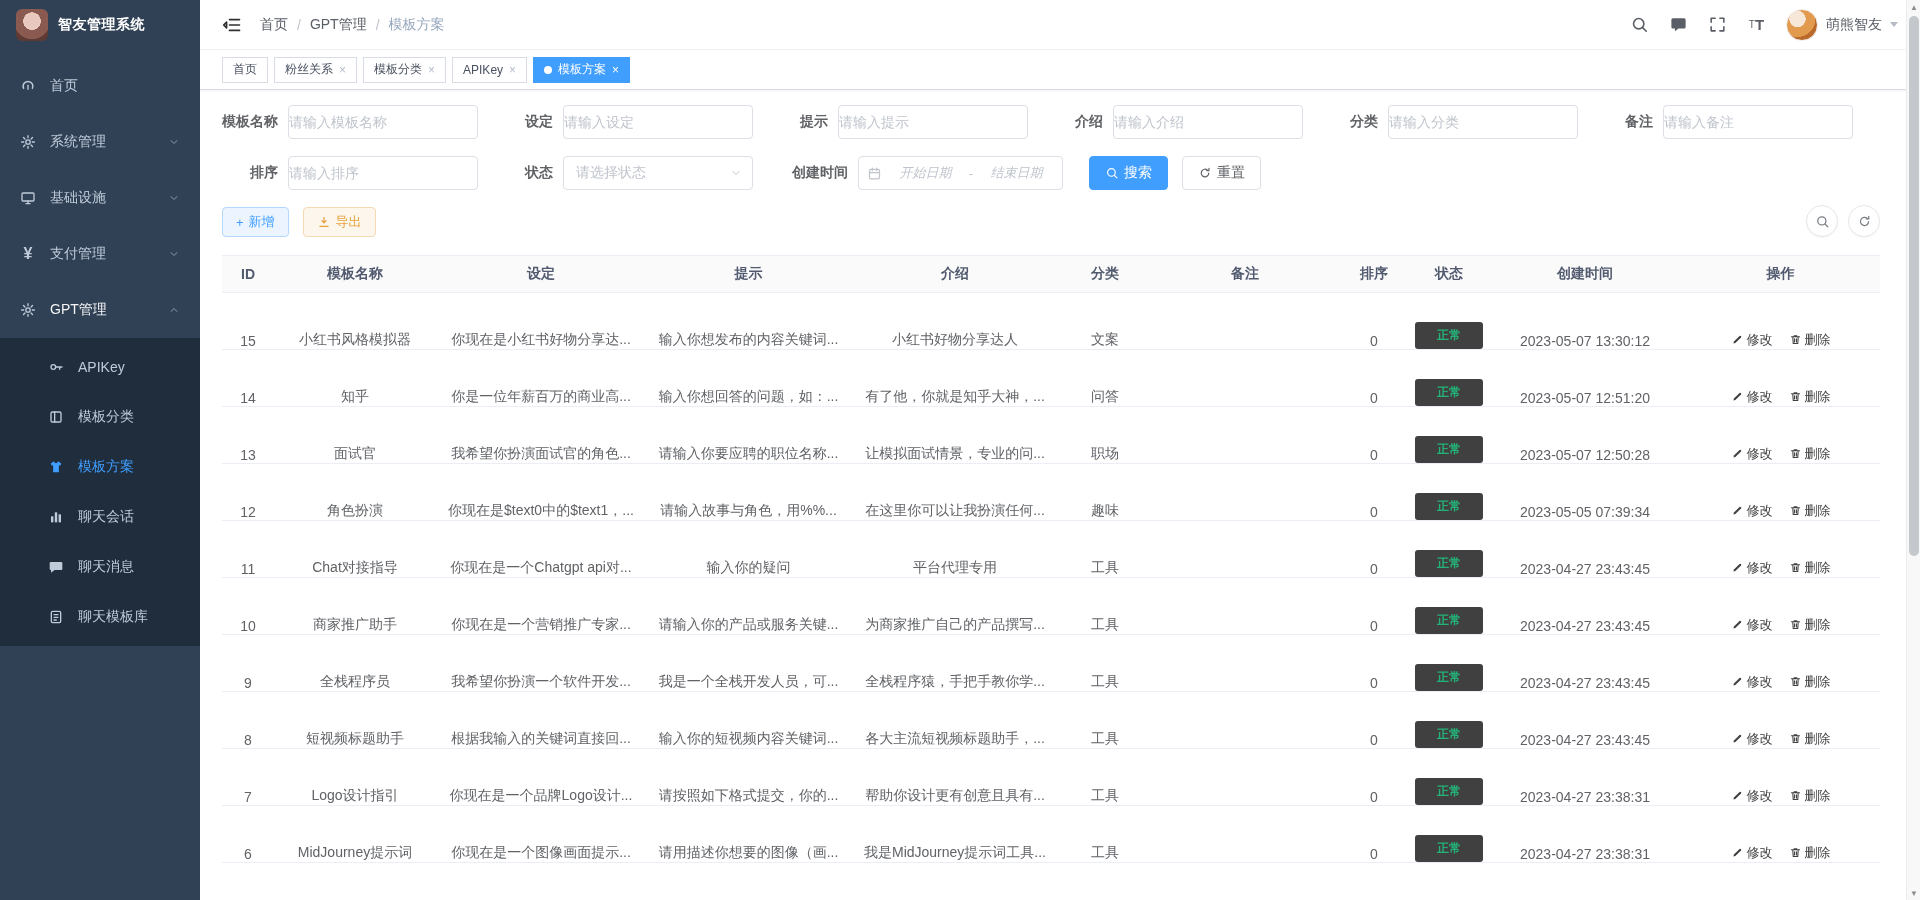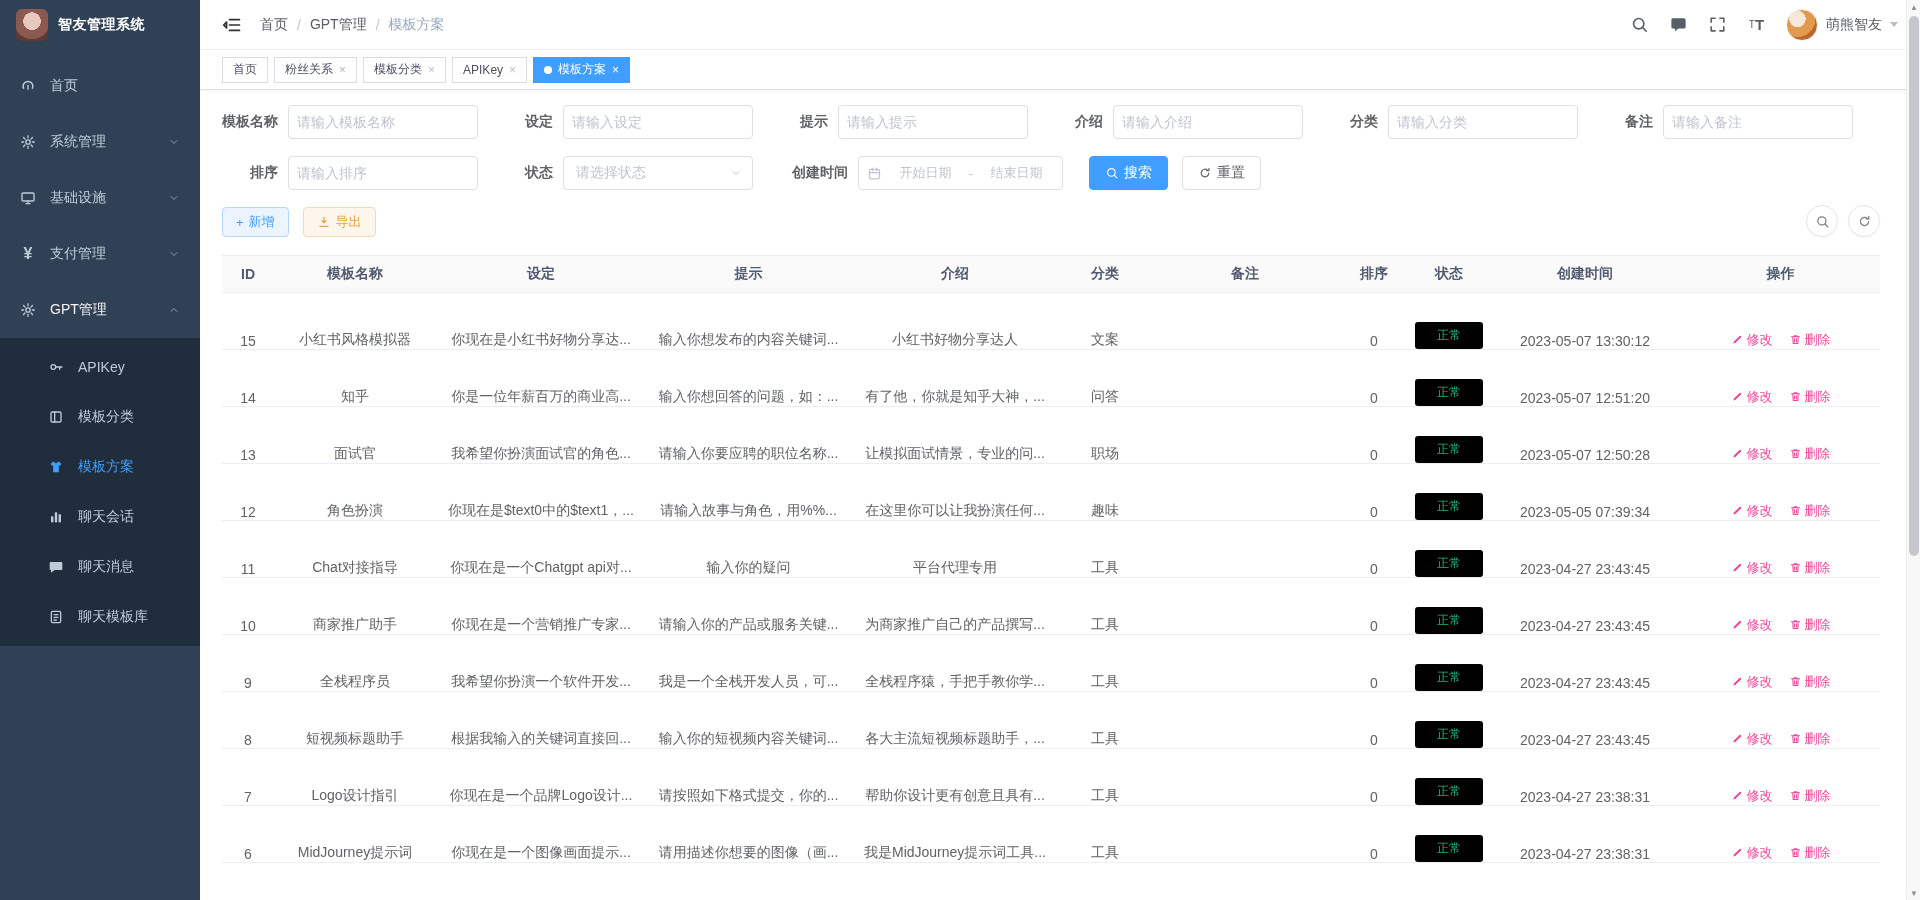--- a/index.html
+++ b/index.html
@@ -58,49 +58,49 @@
 
   
   .content { position:relative; padding:0 40px 0 22px; height:810px; }
   .frow { display:flex; align-items:center; height:36px; }
   .frow1 { margin-top:14px; }
   .frow2 { margin-top:15px; }
   .ffield { display:flex; align-items:center; margin-right:39px; }
   .flabel { text-align:right; padding-right:10px; font-weight:bold; color:#606266; font-size:14px; white-space:nowrap; }
   .flabel.w4 { width:66px; }
   .flabel.w2 { width:46px; }
-  .finput { width:190px; height:34px; border:1px solid #dcdfe6; border-radius:4px; padding:0 8px; font-size:14px; color:#606266; background:#fff; outline:none; font-family:inherit; }
+  .finput { width:190px; height:34px; border:1px solid #dcdfe6; border-radius:4px; padding:0 0; font-size:14px; color:#606266; background:#fff; outline:none; font-family:inherit; }
   .finput::placeholder { color:#bfc4cc; }
   .fselect { width:190px; height:34px; border:1px solid #dcdfe6; border-radius:4px; padding:0 10px 0 12px; display:flex; align-items:center; background:#fff; cursor:pointer; }
   .fselect .ph { color:#bfc4cc; font-size:14px; }
   .fselect .sel-caret { margin-left:auto; color:#c0c4cc; display:inline-flex; }
   .fselect .sel-caret svg { width:12px; height:12px; }
   .fdate { width:205px; height:34px; border:1px solid #dcdfe6; border-radius:4px; padding:0 8px; display:flex; align-items:center; gap:6px; background:#fff; cursor:pointer; }
   .fdate .cal { color:#c0c4cc; display:inline-flex; } .fdate .cal svg { width:15px; height:15px; }
-  .fdate .dph { color:#bfc4cc; font-size:13px; flex:1; text-align:center; }
+  .fdate .dph { color:#bfc4cc; font-size:13px; flex:1; text-align:center;font-style:italic; }
   .fdate .dsep { color:#bfc4cc; font-size:13px; }
   .btn { display:inline-flex; align-items:center; justify-content:center; gap:5px; border-radius:4px; cursor:pointer; font-size:14px; white-space:nowrap; }
   .btn svg { width:14px; height:14px; }
   .btn-search { margin-left:26px; height:34px; padding:0 15px; background:#409eff; border:1px solid #409eff; color:#fff; }
   .btn-reset  { margin-left:14px; height:34px; padding:0 15px; background:#fff; border:1px solid #dcdfe6; color:#606266; }
   .toolbar { margin-top:16px; height:30px; display:flex; align-items:center; gap:14px; position:relative; }
   .btn-add { height:30px; padding:0 13px; background:#ecf5ff; border:1px solid #b3d8ff; color:#409eff; font-size:13px; }
   .btn-export { height:30px; padding:0 13px; background:#fdf6ec; border:1px solid #f5dab1; color:#e6a23c; font-size:13px; }
   .tool-right { position:absolute; right:0; top:-2px; display:flex; gap:10px; }
   .circle-btn { width:32px; height:32px; border-radius:50%; border:1px solid #e4e7ea; background:#fff; color:#7a7f85; display:inline-flex; align-items:center; justify-content:center; cursor:pointer; box-shadow:0 1px 2px rgba(0,0,0,.04); }
   .circle-btn svg { width:15px; height:15px; }
 
   
   .table { margin-top:18px; width:100%; }
   .thead { display:flex; align-items:center; height:38px; background:#fafafa; border-top:1px solid #ebeef5; border-bottom:1px solid #ebeef5; }
   .th { font-weight:bold; color:#515a6e; font-size:14px; text-align:center; }
   .trow { display:flex; align-items:flex-end; height:57px; border-bottom:1px solid #ebeef5; }
   .td { text-align:center; font-size:14px; color:#606266; overflow:hidden; white-space:nowrap; padding:0 4px; }
-  .badge { display:inline-block; padding:5px 22px; border-radius:3px; background:#000000; color:#23b277; font-size:12px; }
-  .op-link { display:inline-flex; align-items:center; gap:3px; color:#ec4899; font-size:13px; cursor:pointer; }
+  .badge { display:inline-block; padding:5px 22px; border-radius:3px; background:#404040; color:#23b277; font-size:12px;font-weight:bold; }
+  .op-link { display:inline-flex; align-items:center; gap:3px; color:#404040; font-size:13px; cursor:pointer; }
   .op-link svg { width:13px; height:13px; }
   .ops { display:inline-flex; gap:16px; justify-content:center; }
 
   
   .vscroll { position:absolute; right:0; top:0; width:14px; height:900px; background:#f8f8f8; border-left:1px solid #ececec; z-index:10; }
   .varrow { position:absolute; left:0; width:14px; height:14px; color:#8d8d8d; font-size:8px; display:flex; align-items:center; justify-content:center; cursor:pointer; }
   .varrow.top { top:0; } .varrow.bottom { bottom:0; }
   .vthumb { position:absolute; left:2px; top:16px; width:10px; height:540px; background:#c4c7cc; border-radius:5px; cursor:pointer; }
 
   .si { fill:none; }

